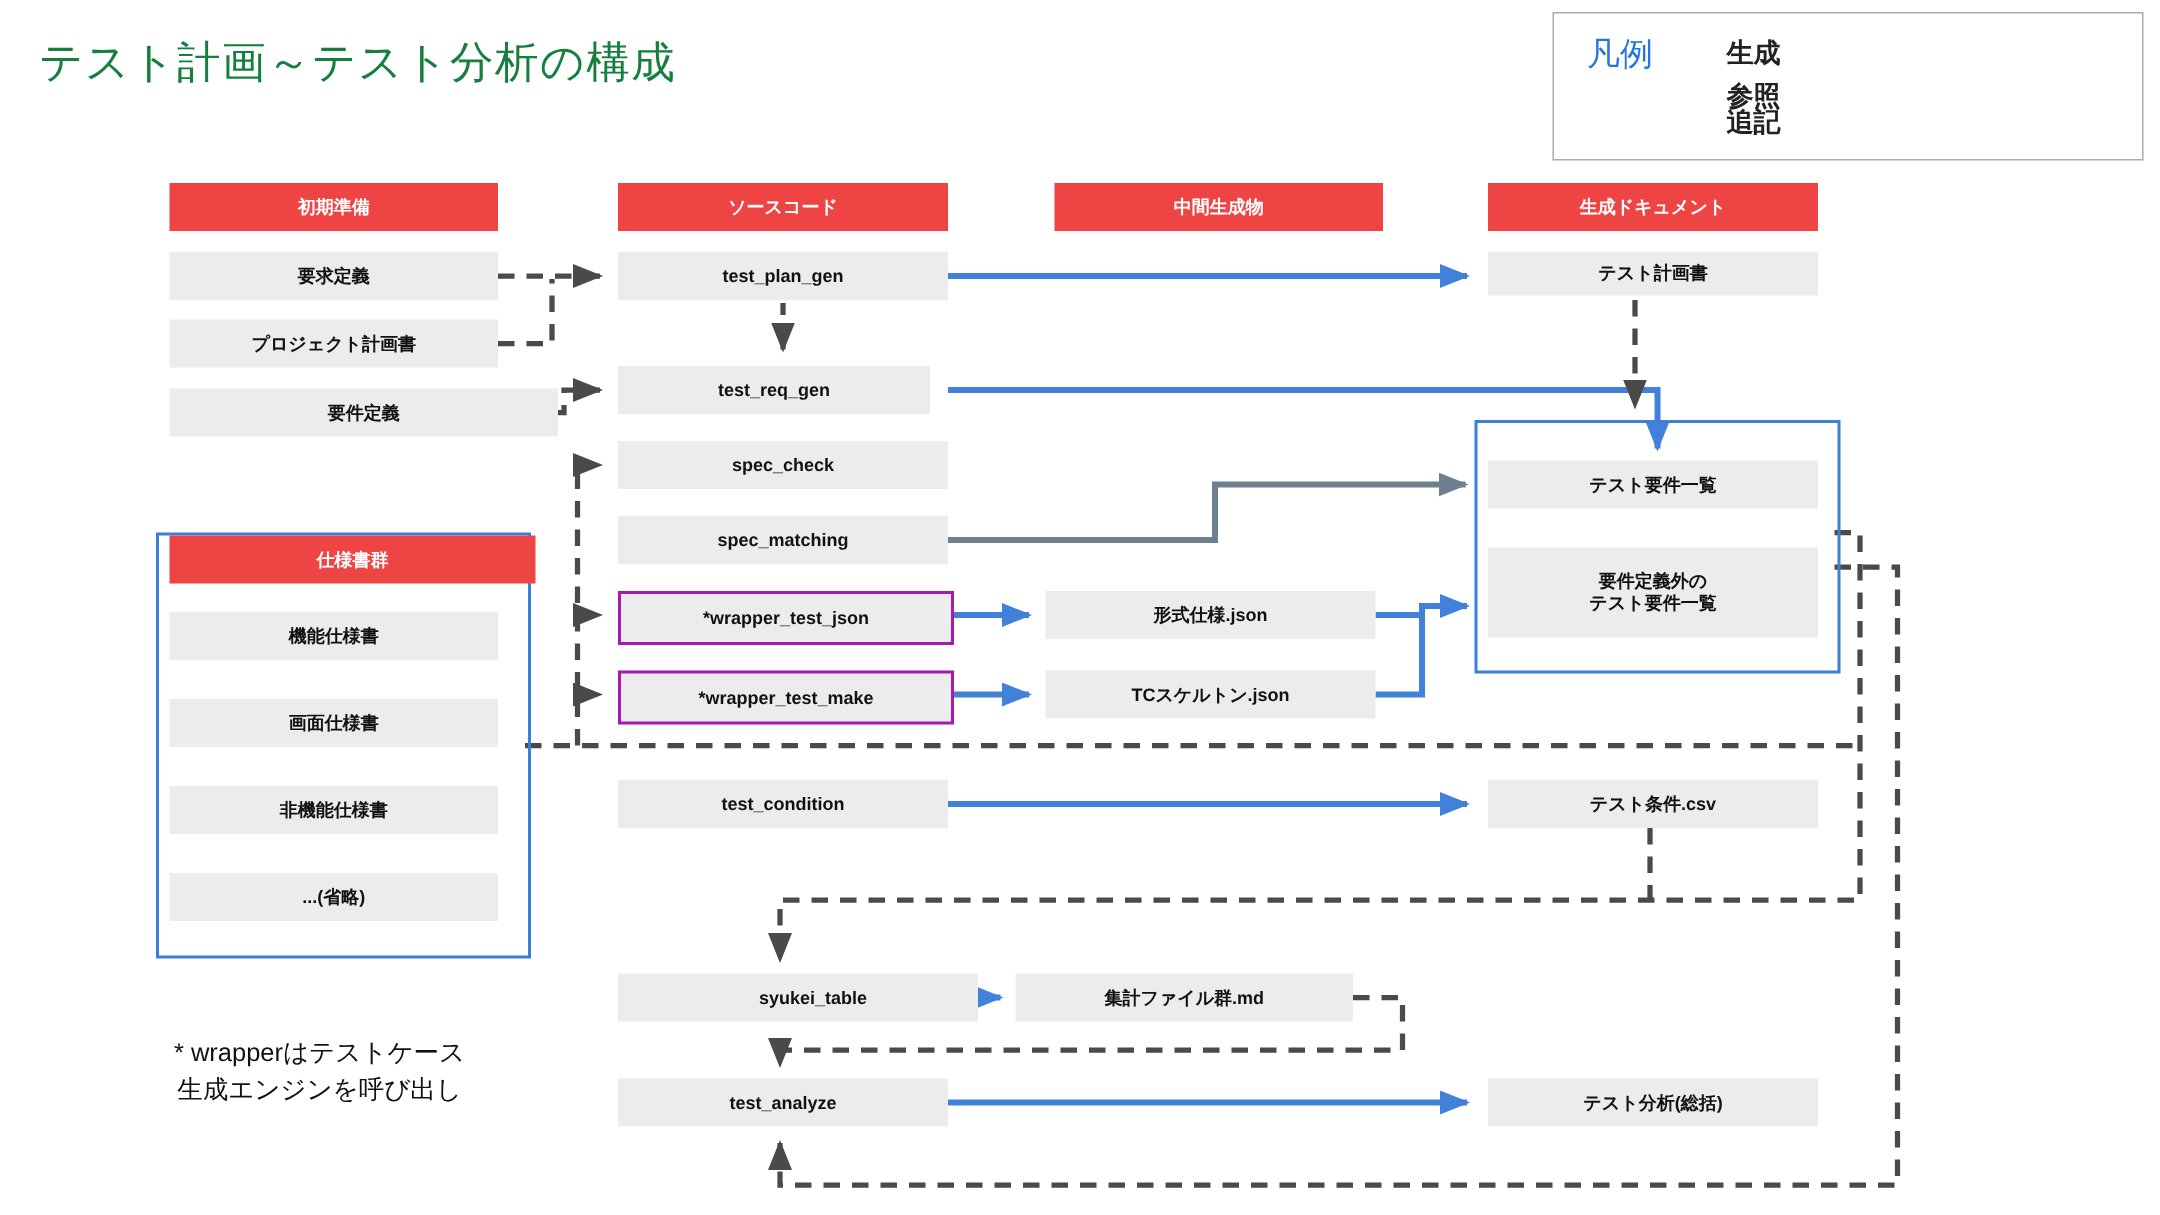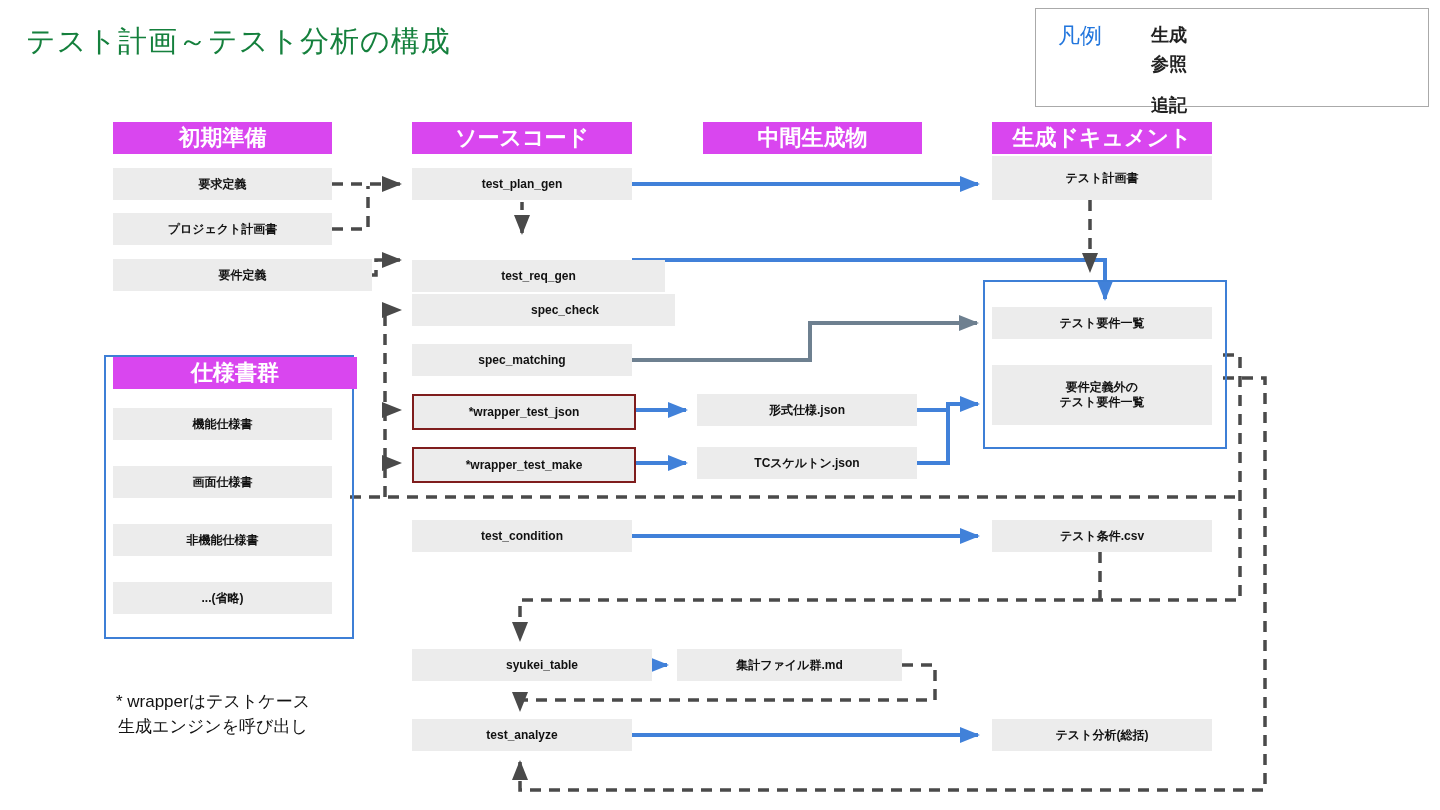--- a/index.html
+++ b/index.html
@@ -4,43 +4,43 @@
 <style>
   html,body{margin:0;padding:0;background:#fff;}
   .canvas{position:relative;width:1440px;height:810px;background:#fff;overflow:hidden;
           font-family:"Liberation Sans","DejaVu Sans",sans-serif;}
   .title{position:absolute;left:26px;top:22px;font-size:29px;font-weight:400;
          color:#15803d;letter-spacing:1px;margin:0;}
   svg.arrows{position:absolute;left:0;top:0;pointer-events:none;z-index:1;}
   .box{position:absolute;display:flex;align-items:center;justify-content:center;
        font-weight:bold;font-size:12px;color:#111;text-align:center;z-index:3;
        white-space:pre-line;line-height:1.25;}
-  .hdr{background:#d946ef;color:#fff;font-size:22px;}
+  .hdr{background:#ef4444;color:#fff;font-size:12px;}
   .gray{background:#ececec;}
-  .blue-border{border:2px solid #7f1d1d;}
+  .blue-border{border:2px solid #a21caf;}
   .group{position:absolute;border:2.5px solid #3e7fd6;background:transparent;z-index:2;}
   .legend{position:absolute;left:1035px;top:8px;width:392px;height:97px;
           border:1.5px solid #aaa;background:#fff;z-index:3;}
   .legend-title{position:absolute;left:22px;top:12px;font-size:22px;font-weight:normal;color:#2276dd;}
   .legend-label{position:absolute;left:115px;font-size:18px;font-weight:bold;color:#222;}
   .footnote{position:absolute;left:88px;top:690px;width:250px;text-align:center;
             font-size:17px;color:#111;white-space:pre-line;line-height:1.45;z-index:3;}
 </style>
 </head>
 <body>
 
 <div class="canvas">
 
   <h1 class="title">テスト計画～テスト分析の構成</h1>
 
   <div class="legend">
     <span class="legend-title">凡例</span>
     <span class="legend-label" style="top:14px;">生成</span>
     <span class="legend-label" style="top:43px;">参照</span>
-    <span class="legend-label" style="top:84px;font-family:Liberation Mono, monospace;">追記</span>
+    <span class="legend-label" style="top:60px;font-family:Liberation Mono, monospace;">追記</span>
   </div>
 
   <svg class="arrows" width="1440" height="810" viewBox="0 0 1440 810">
     <defs>
       <marker id="mk-blue" viewBox="0 0 10 8" refX="9" refY="4" markerWidth="20" markerHeight="16" markerUnits="userSpaceOnUse" orient="auto">
           <path d="M0 0 L10 4 L0 8 Z" fill="#4181d9"></path>
         </marker>
       <marker id="mk-dark" viewBox="0 0 10 8" refX="9" refY="4" markerWidth="20" markerHeight="16" markerUnits="userSpaceOnUse" orient="auto">
           <path d="M0 0 L10 4 L0 8 Z" fill="#4a4a4a"></path>
         </marker>
@@ -94,34 +94,34 @@
   <div class="box gray" style="left:113px;top:213px;width:219px;height:32px;">プロジェクト計画書</div>
   <div class="box gray" style="left:113px;top:259px;width:259px;height:32px;">要件定義</div>
 
   <div class="box hdr" style="left:113px;top:357px;width:244px;height:32px;">仕様書群</div>
   <div class="box gray" style="left:113px;top:408px;width:219px;height:32px;">機能仕様書</div>
   <div class="box gray" style="left:113px;top:466px;width:219px;height:32px;">画面仕様書</div>
   <div class="box gray" style="left:113px;top:524px;width:219px;height:32px;">非機能仕様書</div>
   <div class="box gray" style="left:113px;top:582px;width:219px;height:32px;">...(省略)</div>
 
   <div class="box gray" style="left:412px;top:168px;width:220px;height:32px;">test_plan_gen</div>
-  <div class="box gray" style="left:412px;top:260px;width:253px;height:32px;">test_req_gen</div>
-  <div class="box gray" style="left:412px;top:294px;width:220px;height:32px;padding-left:43px;">spec_check</div>
+  <div class="box gray" style="left:412px;top:244px;width:208px;height:32px;">test_req_gen</div>
+  <div class="box gray" style="left:412px;top:294px;width:220px;height:32px;">spec_check</div>
   <div class="box gray" style="left:412px;top:344px;width:220px;height:32px;">spec_matching</div>
   <div class="box gray blue-border" style="left:412px;top:394px;width:220px;height:32px;">*wrapper_test_json</div>
   <div class="box gray blue-border" style="left:412px;top:447px;width:220px;height:32px;">*wrapper_test_make</div>
   <div class="box gray" style="left:412px;top:520px;width:220px;height:32px;">test_condition</div>
   <div class="box gray" style="left:412px;top:649px;width:220px;height:32px;padding-left:20px;">syukei_table</div>
   <div class="box gray" style="left:412px;top:719px;width:220px;height:32px;">test_analyze</div>
 
   <div class="box gray" style="left:697px;top:394px;width:220px;height:32px;">形式仕様.json</div>
   <div class="box gray" style="left:697px;top:447px;width:220px;height:32px;">TCスケルトン.json</div>
   <div class="box gray" style="left:677px;top:649px;width:225px;height:32px;">集計ファイル群.md</div>
 
-  <div class="box gray" style="left:992px;top:156px;width:220px;height:44px;">テスト計画書</div>
+  <div class="box gray" style="left:992px;top:168px;width:220px;height:29px;">テスト計画書</div>
   <div class="box gray" style="left:992px;top:307px;width:220px;height:32px;">テスト要件一覧</div>
   <div class="box gray" style="left:992px;top:365px;width:220px;height:60px;">要件定義外の
 テスト要件一覧</div>
   <div class="box gray" style="left:992px;top:520px;width:220px;height:32px;">テスト条件.csv</div>
   <div class="box gray" style="left:992px;top:719px;width:220px;height:32px;">テスト分析(総括)</div>
 
   <div class="footnote">* wrapperはテストケース
 生成エンジンを呼び出し</div>
 
 </div>

